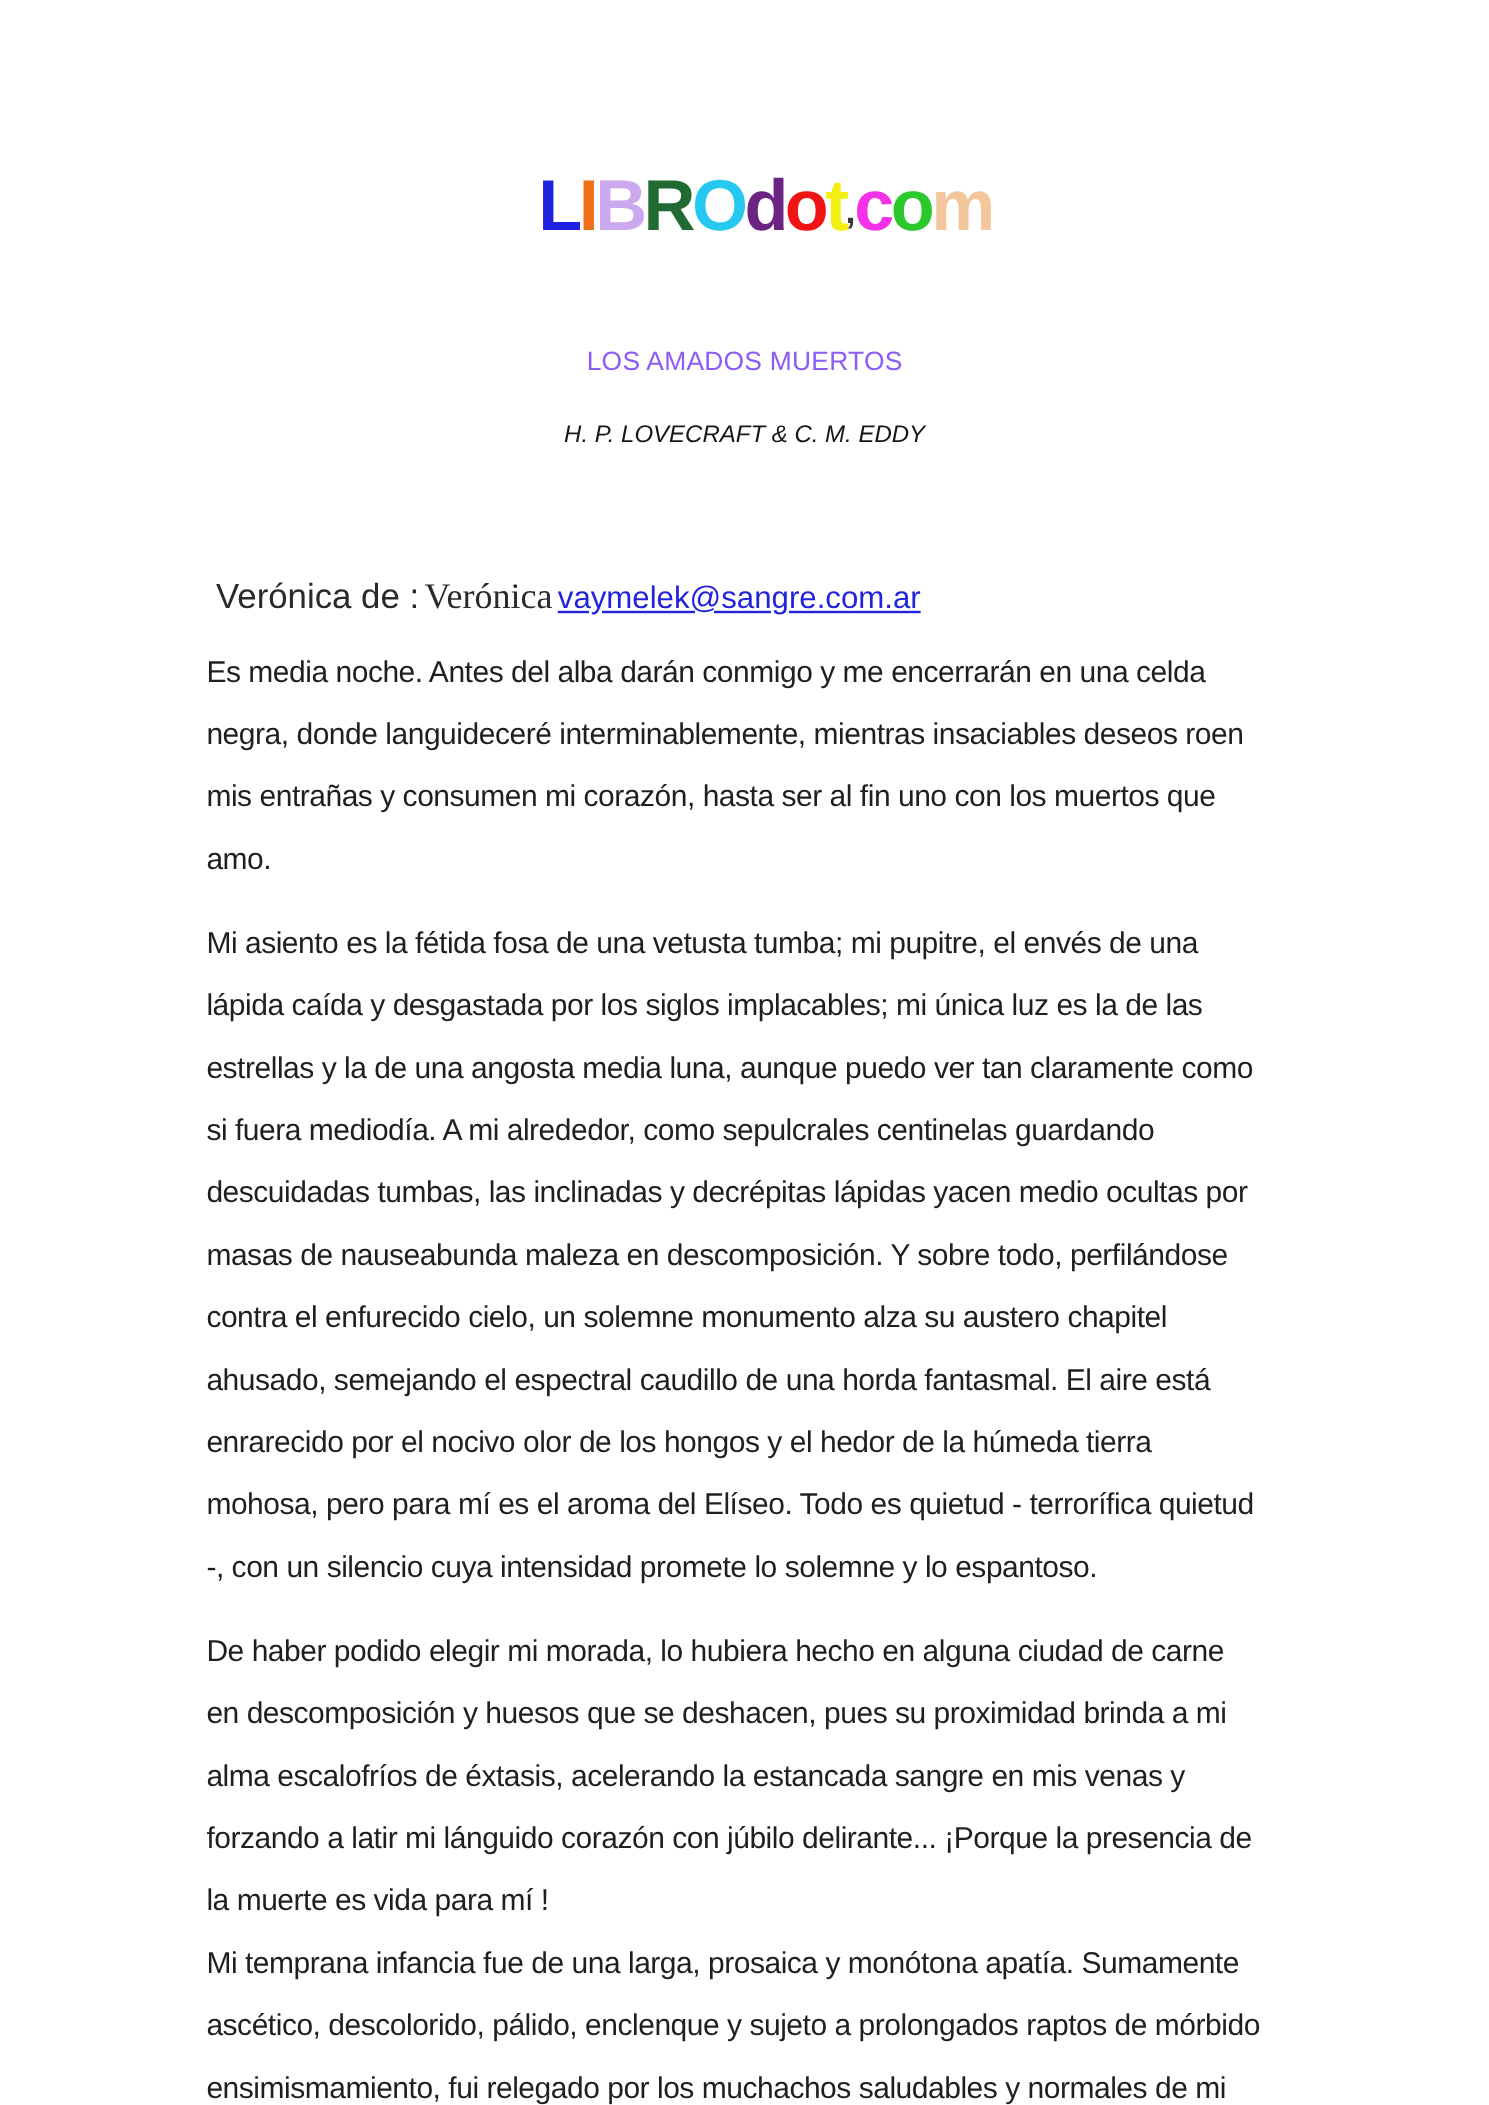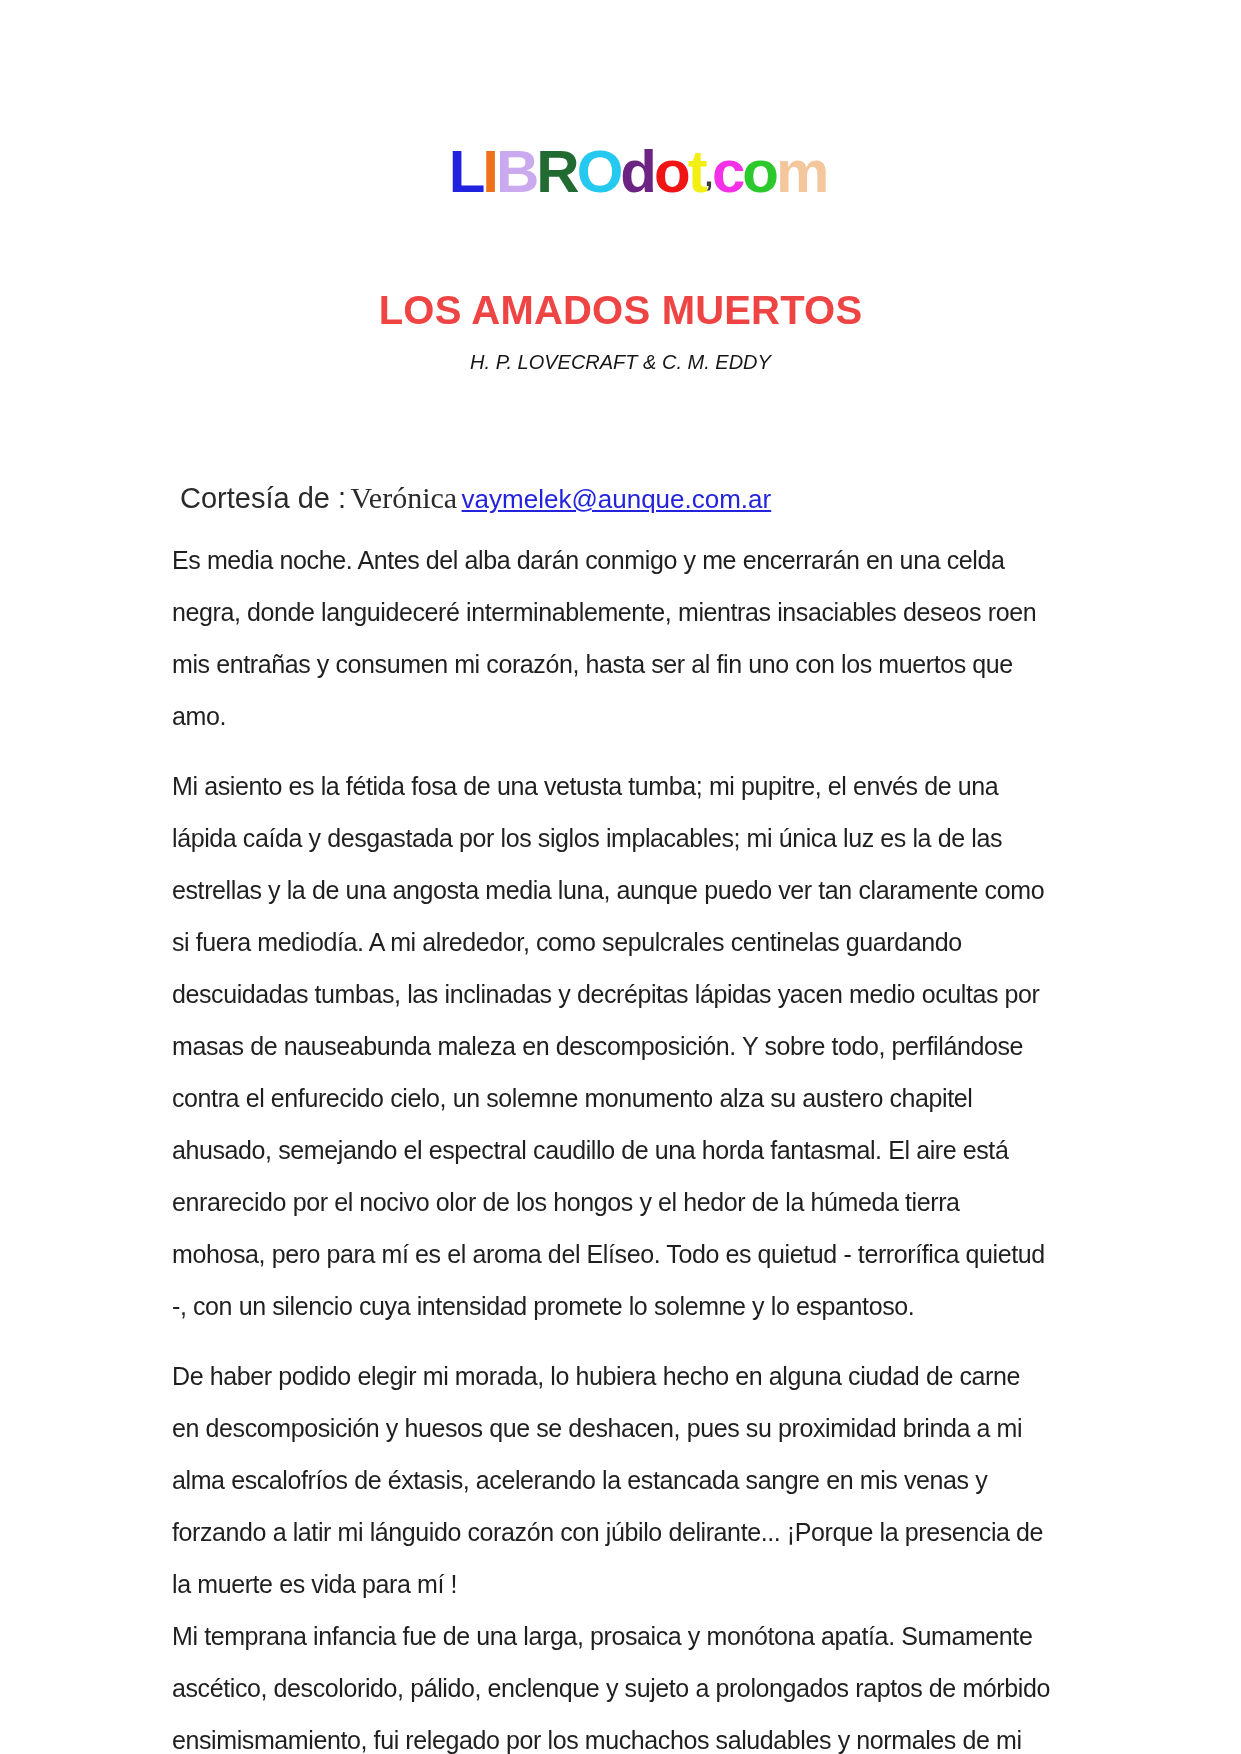--- a/index.html
+++ b/index.html
@@ -11,22 +11,22 @@
   }
   .logo {
     position:absolute; top:142px; left:17px; width:100%;
     text-align:center; white-space:nowrap;
     font-weight:bold; 
     font-size:60px; line-height:1; letter-spacing:-3px;
   }
   .logo span { display:inline-block; }
   .title {
     position:absolute; top:288px; left:0; width:100%; margin:0;
-    text-align:center; font-size:40px; font-weight:bold;
-    color:#ef4444; letter-spacing:0.2px;
+    text-align:center; font-size:22px; font-weight:normal;
+    color:#8b5cf6; letter-spacing:0.2px;
   }
   .subtitle {
     position:absolute; top:351px; left:0; width:100%;
     text-align:center; font-size:20px; font-style:italic; color:#161616;
   }
   .courtesy {
     position:absolute; top:481px; left:180px;
     color:#2a2a2a; white-space:nowrap;
   }
   .courtesy .label { font-size:29px; }
@@ -49,23 +49,23 @@
 
   <div class="logo">
     <span style="color:#2121e0">L</span><span style="color:#f07019">I</span><span style="color:#cba9ef">B</span><span style="color:#216b33">R</span><span style="color:#25c8ee">O</span><span style="color:#6b2482">d</span><span style="color:#f01414">o</span><span style="color:#f3ef12">t</span><span style="color:#3a3a3a;font-size:30px;vertical-align:6px;letter-spacing:-1px">,</span><span style="color:#f531e8">c</span><span style="color:#2cc92c">o</span><span style="color:#f3c69c">m</span>
   </div>
 
   <h1 class="title">LOS AMADOS MUERTOS</h1>
 
   <div class="subtitle">H. P. LOVECRAFT &amp; C. M. EDDY</div>
 
   <div class="courtesy">
-    <span class="label">Cortesía de :</span>
+    <span class="label">Verónica de :</span>
     <span class="name">Verónica</span>
-    <a class="email" href="#">vaymelek@aunque.com.ar</a>
+    <a class="email" href="#">vaymelek@sangre.com.ar</a>
   </div>
 
   <div class="body-text">
     <p>Es media noche. Antes del alba darán conmigo y me encerrarán en una celda negra, donde languideceré interminablemente, mientras insaciables deseos roen mis entrañas y consumen mi corazón, hasta ser al fin uno con los muertos que amo.</p>
     <p class="gap">Mi asiento es la fétida fosa de una vetusta tumba; mi pupitre, el envés de una lápida caída y desgastada por los siglos implacables; mi única luz es la de las estrellas y la de una angosta media luna, aunque puedo ver tan claramente como si fuera mediodía. A mi alrededor, como sepulcrales centinelas guardando descuidadas tumbas, las inclinadas y decrépitas lápidas yacen medio ocultas por masas de nauseabunda maleza en descomposición. Y sobre todo, perfilándose contra el enfurecido cielo, un solemne monumento alza su austero chapitel ahusado, semejando el espectral caudillo de una horda fantasmal. El aire está enrarecido por el nocivo olor de los hongos y el hedor de la húmeda tierra mohosa, pero para mí es el aroma del Elíseo. Todo es quietud - terrorífica quietud -, con un silencio cuya intensidad promete lo solemne y lo espantoso.</p>
     <p class="gap">De haber podido elegir mi morada, lo hubiera hecho en alguna ciudad de carne en descomposición y huesos que se deshacen, pues su proximidad brinda a mi alma escalofríos de éxtasis, acelerando la estancada sangre en mis venas y forzando a latir mi lánguido corazón con júbilo delirante... ¡Porque la presencia de la muerte es vida para mí !</p>
     <p>Mi temprana infancia fue de una larga, prosaica y monótona apatía. Sumamente ascético, descolorido, pálido, enclenque y sujeto a prolongados raptos de mórbido ensimismamiento, fui relegado por los muchachos saludables y normales de mi propia edad. Me tildaban de aguafiestas y "vieja" porque no me interesaban los rudos juegos infantiles que ellos practicaban, o porque no poseía el suficiente vigor para participar en ellos, de haberlo deseado.</p>
   </div>
 
 </div>

